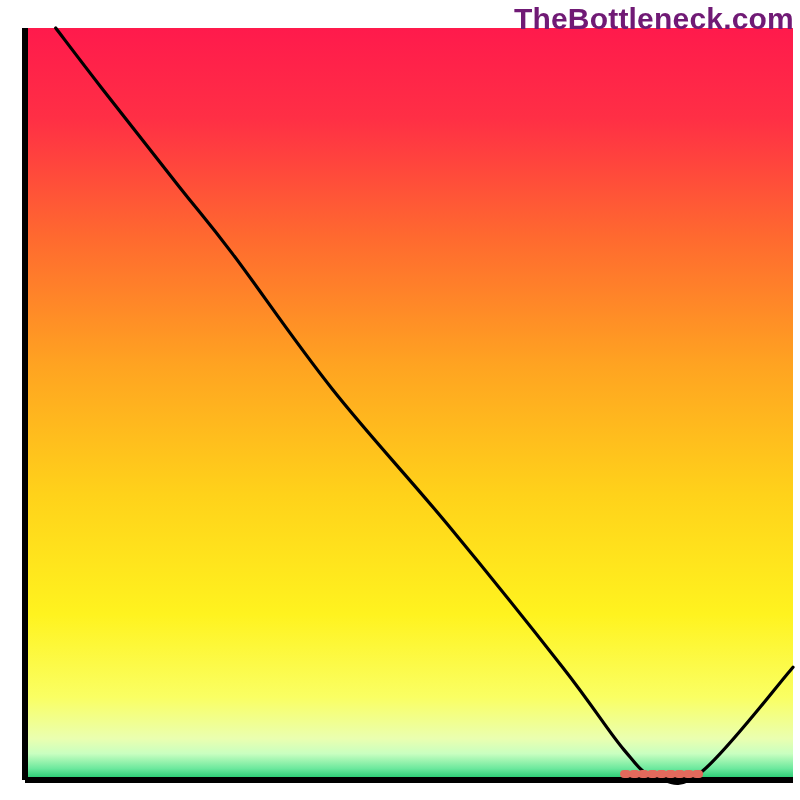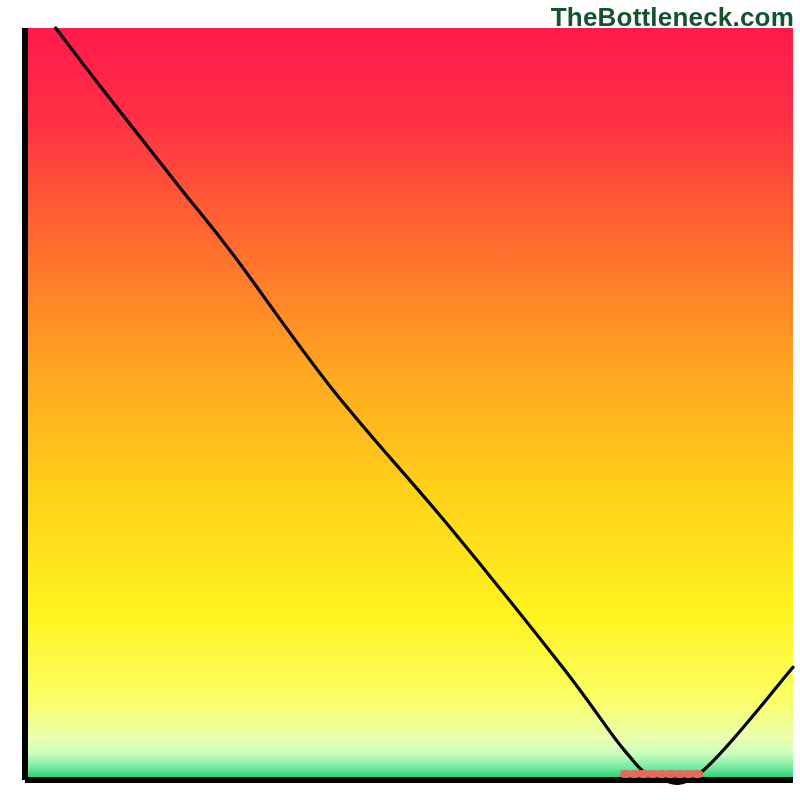--- a/index.html
+++ b/index.html
@@ -12,23 +12,23 @@
   }
   .container {
     position: relative;
     width: 800px;
     height: 800px;
   }
   .watermark {
     position: absolute;
     top: 2px;
     right: 6px;
-    font-size: 26px;
+    font-size: 30px;
     font-weight: 600;
-    color: #14532d;
+    color: #701a75;
     letter-spacing: 0.2px;
   }
   svg {
     display: block;
   }
 </style>
 </head>
 <body>
 
 <div class="container">

